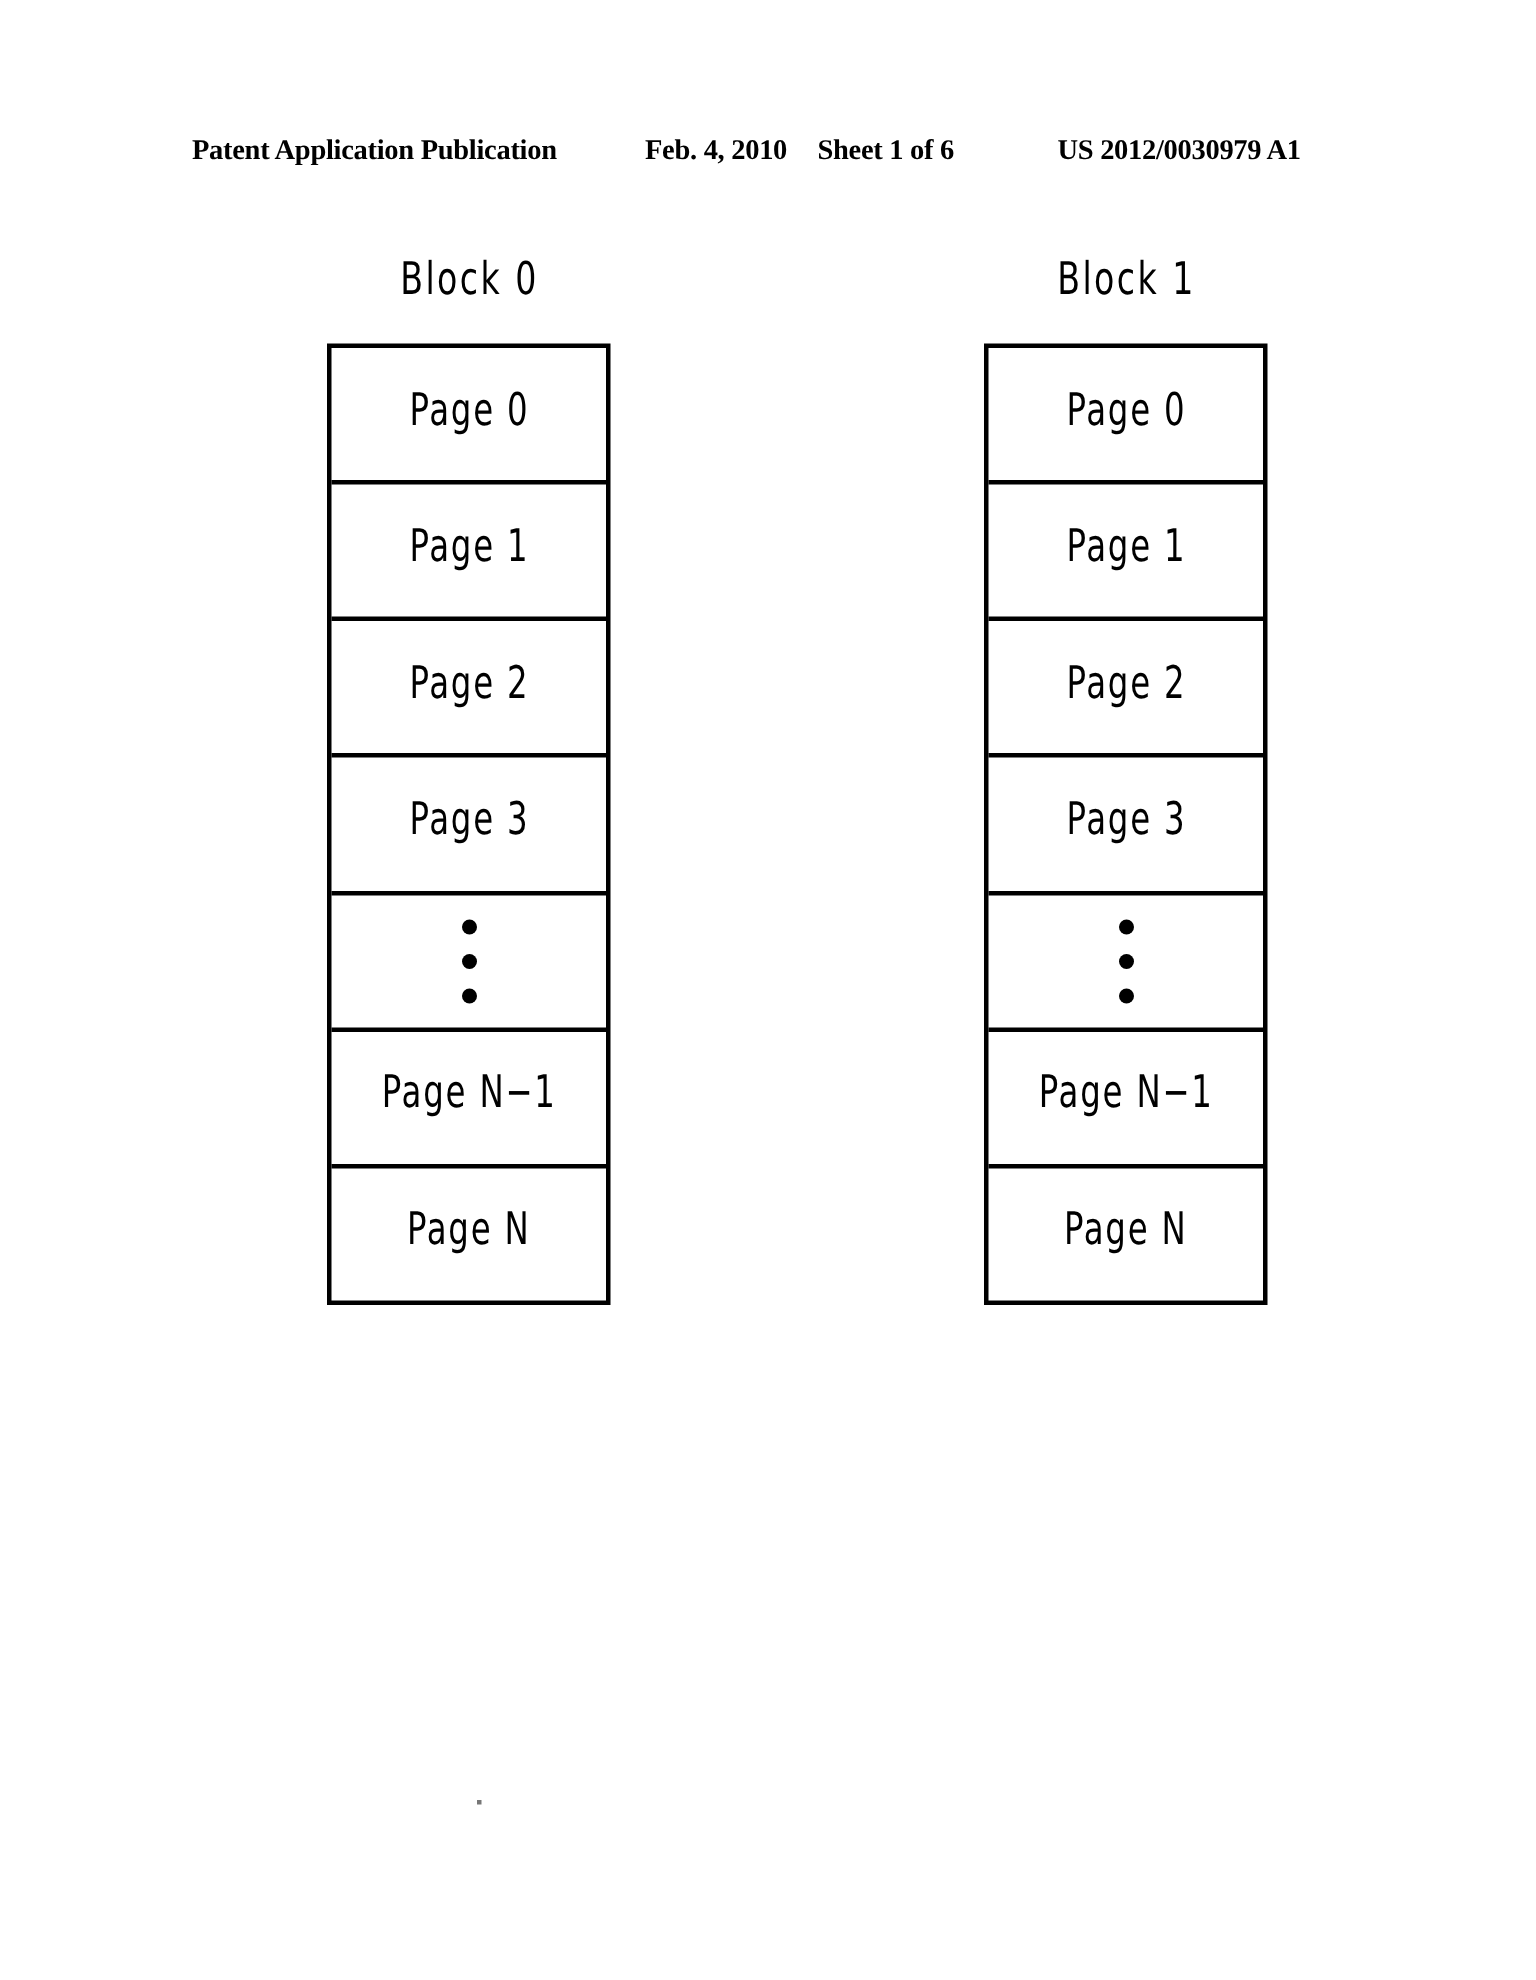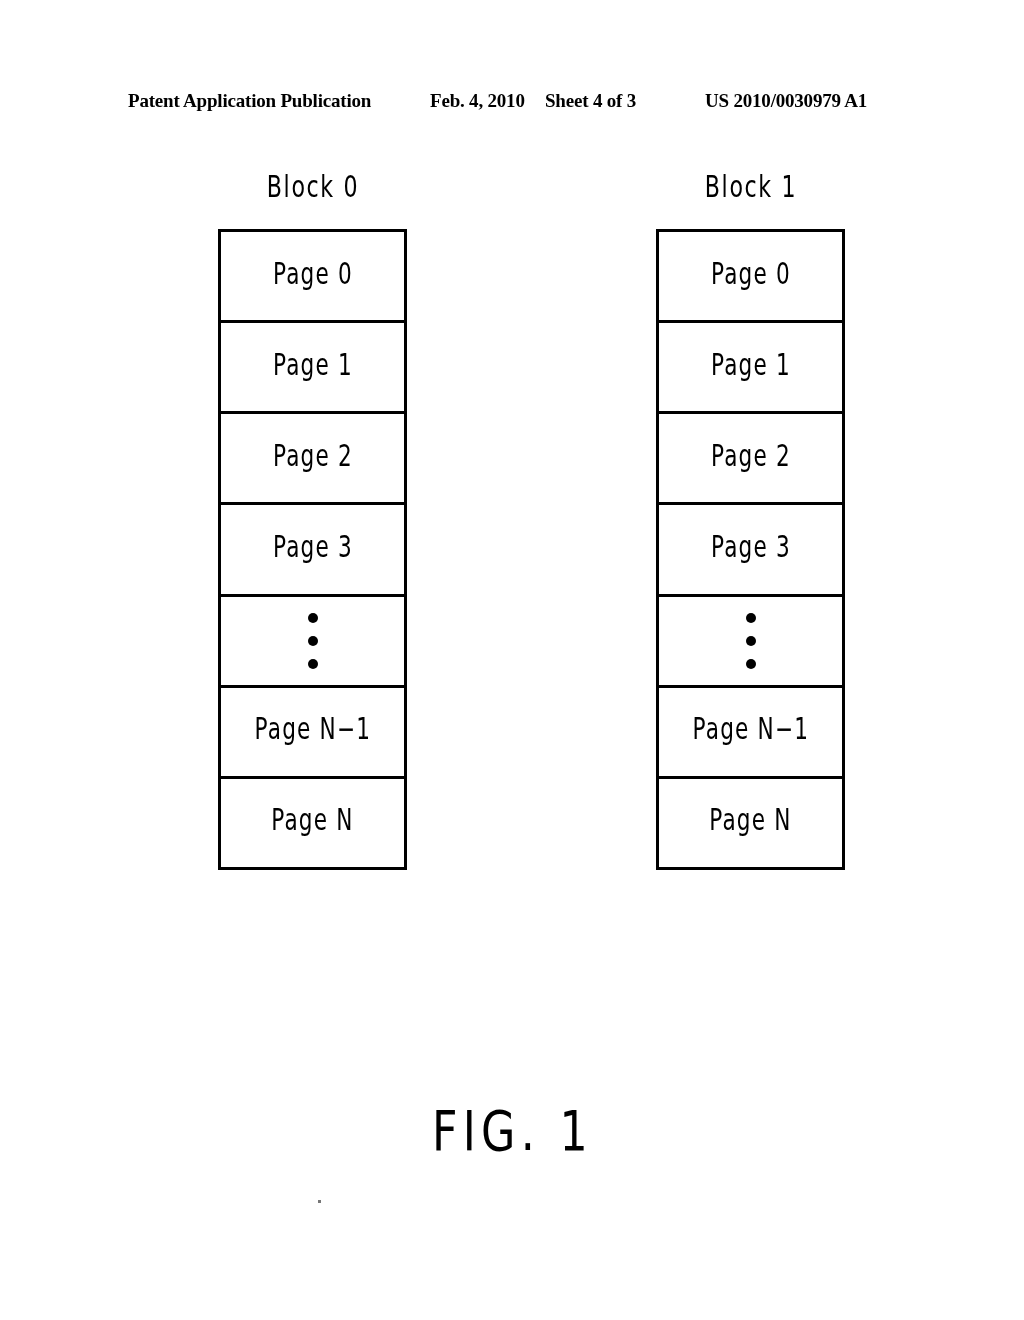--- a/index.html
+++ b/index.html
@@ -145,22 +145,22 @@
     opacity: 0.8;
   }
 </style>
 </head>
 <body>
 
 <div id="page">
 
   <div class="hdr hdr-pub">Patent Application Publication</div>
   <div class="hdr hdr-date">Feb. 4, 2010</div>
-  <div class="hdr hdr-sheet">Sheet 4 of 3</div>
-  <div class="hdr hdr-num">US 2010/0030979 A1</div>
+  <div class="hdr hdr-sheet">Sheet 1 of 6</div>
+  <div class="hdr hdr-num">US 2012/0030979 A1</div>
 
   <div id="figure">
 
     <div class="block-group left">
       <div class="block-title">Block 0</div>
       <div class="block-table">
         <div class="page-cell">
           <span class="page-label">Page 0</span>
         </div>
         <div class="page-cell">
@@ -208,21 +208,18 @@
         </div>
         <div class="page-cell">
           <span class="page-label">Page N−1</span>
         </div>
         <div class="page-cell">
           <span class="page-label">Page N</span>
         </div>
       </div>
     </div>
 
-    <div class="fig-caption">
-      <span class="fig-inner">FIG. 1</span>
-    </div>
 
   </div>
 
   <div class="scan-speck"></div>
 
 </div>
 
 </body></html>

